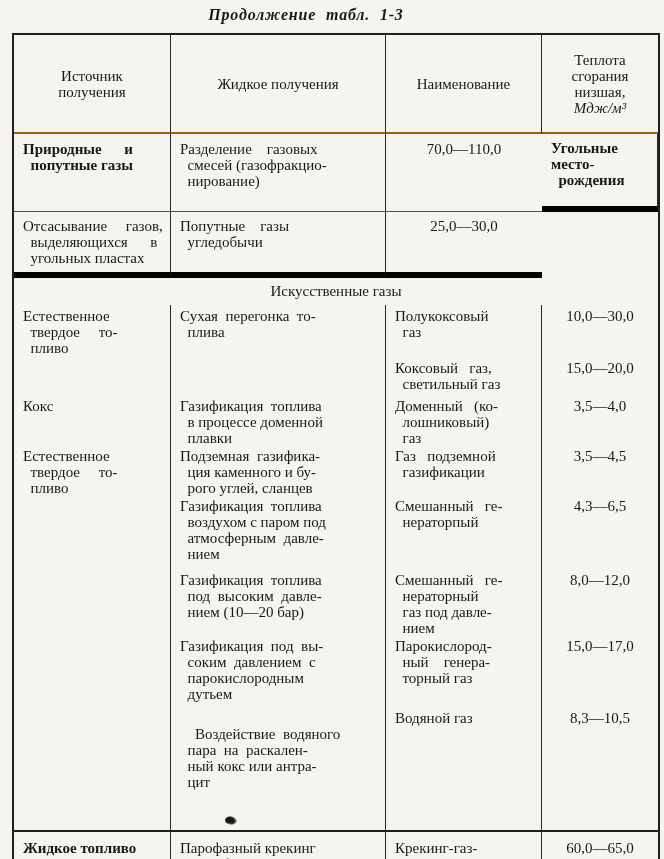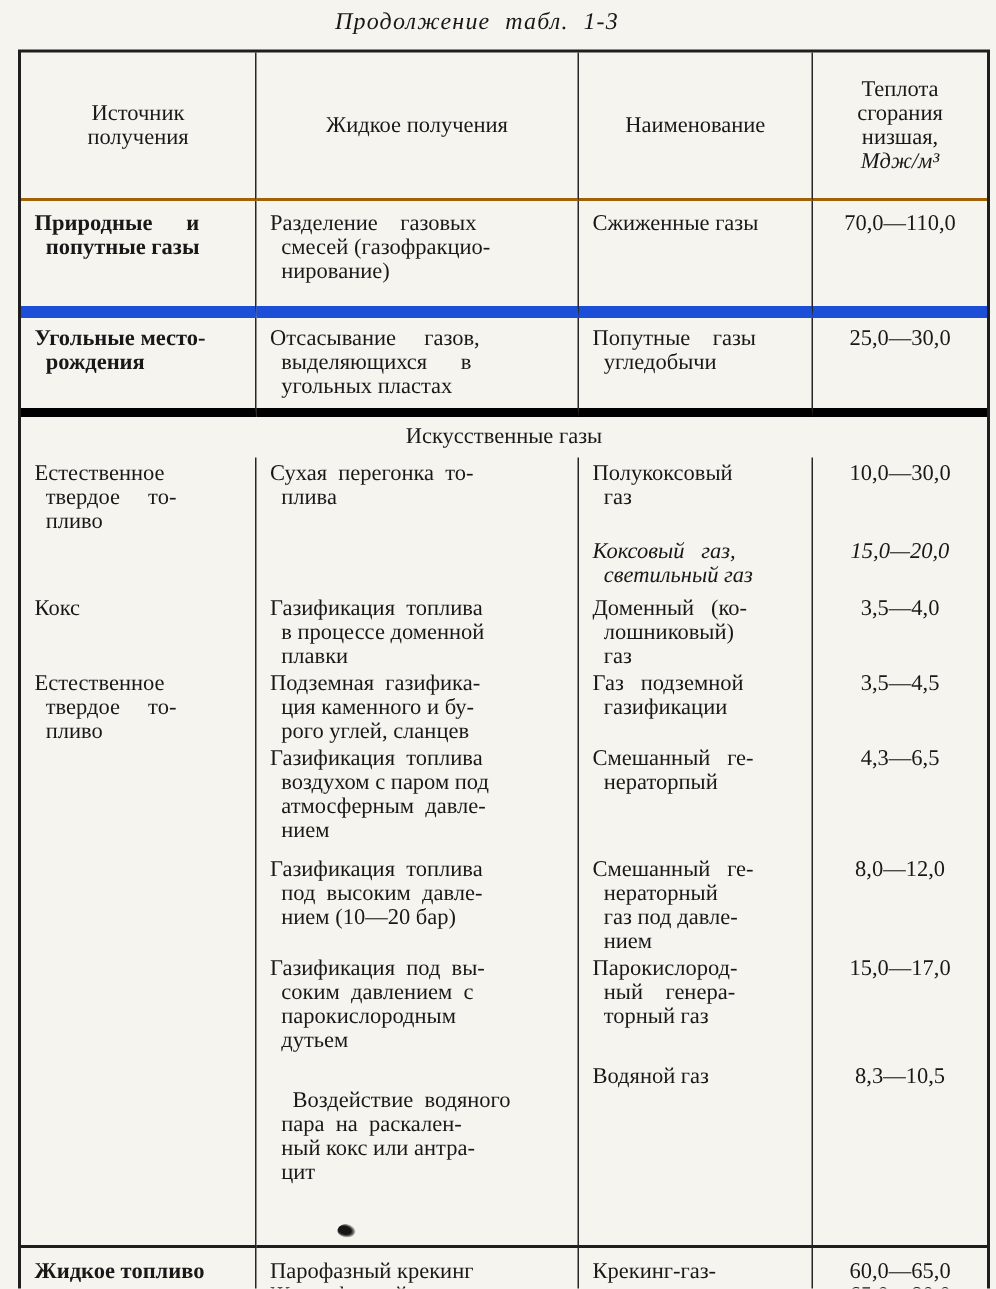--- a/index.html
+++ b/index.html
@@ -5,23 +5,23 @@
   html,body{margin:0;padding:0;}
   body{
     width:664px;height:859px;
     background:#f5f4ef;
     font-family:"Liberation Serif","DejaVu Serif",serif;
     color:#181818;
     position:relative;
     overflow:hidden;
   }
   .title{
-    position:absolute;top:6px;left:12px;width:612px;
+    position:absolute;top:6px;left:0;width:612px;
     text-align:center;
-    font-style:italic;font-weight:normal;
+    font-style:italic;font-weight:bold;
     font-size:16px;letter-spacing:.8px;word-spacing:5px;
     white-space:pre-wrap;
   }
   .tbl{
     position:absolute;left:12px;top:33px;
     width:648px;box-sizing:border-box;
     border:2px solid #1f1f1f;
     display:grid;
     grid-template-columns:157px 215px 156px 116px;
     background:transparent;
@@ -43,37 +43,37 @@
     min-height:99px;
     border-bottom:2px solid #a16207;
     display:flex;flex-direction:column;
     justify-content:center;align-items:center;
     text-align:center;
     padding:4px 3px;
   }
   .hcell span{white-space:pre-wrap;}
 
   
-  .r1{min-height:78px;border-bottom:8px solid #1d4ed8;padding-top:7px;}
+  .r1{min-height:78px;border-bottom:1px solid #1d4ed8;padding-top:7px;}
   .r2{min-height:66px;border-bottom:6px solid #000000;padding-top:6px;}
 
   
   .sechead{
     grid-column:1 / -1;
     text-align:center;
     padding:5px 0 6px 0;
     font-size:15px;line-height:16px;
     white-space:pre-wrap;
   }
 
   
   .e{padding-top:0;padding-bottom:2px;}
   .et{padding-top:3px;}
   .g4{padding-bottom:4px;}
-  .g6{padding-bottom:6px;font-style:italic;}
+  .g6{padding-bottom:6px;}
   .g8{padding-bottom:8px;}
   .g10{padding-bottom:10px;}
 
   
   .rb{
     border-top:2px solid #1f1f1f;
     min-height:66px;
     padding-top:8px;padding-bottom:8px;
   }
 
@@ -102,21 +102,20 @@
 сгорания
 низшая,</span>
     <span class="it">Мдж/м³</span>
   </div>
 
   <div class="cell c1 r1 b">Природные      и
   попутные газы</div>
   <div class="cell c2 r1">Разделение    газовых
   смесей (газофракцио-
   нирование)</div>
-  <div class="cell c3 r1">Сжиженные газы</div>
   <div class="cell c4 r1">70,0—110,0</div>
 
   <div class="cell c1 r2 b">Угольные место-
   рождения</div>
   <div class="cell c2 r2">Отсасывание     газов,
   выделяющихся      в
   угольных пластах</div>
   <div class="cell c3 r2">Попутные    газы
   угледобычи</div>
   <div class="cell c4 r2">25,0—30,0</div>

